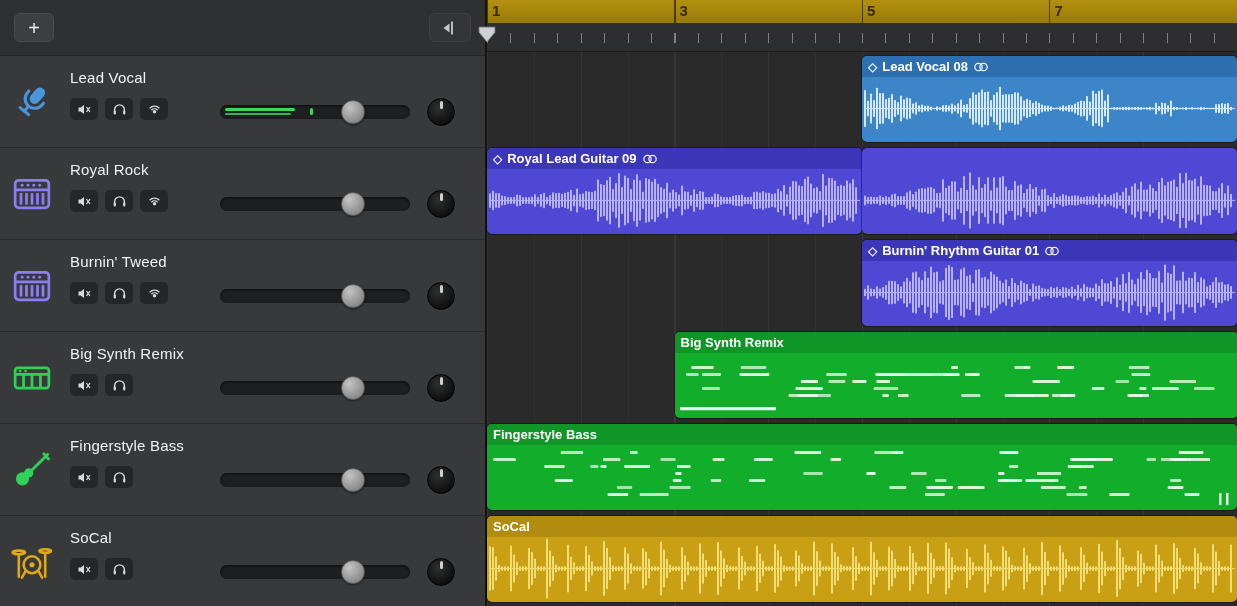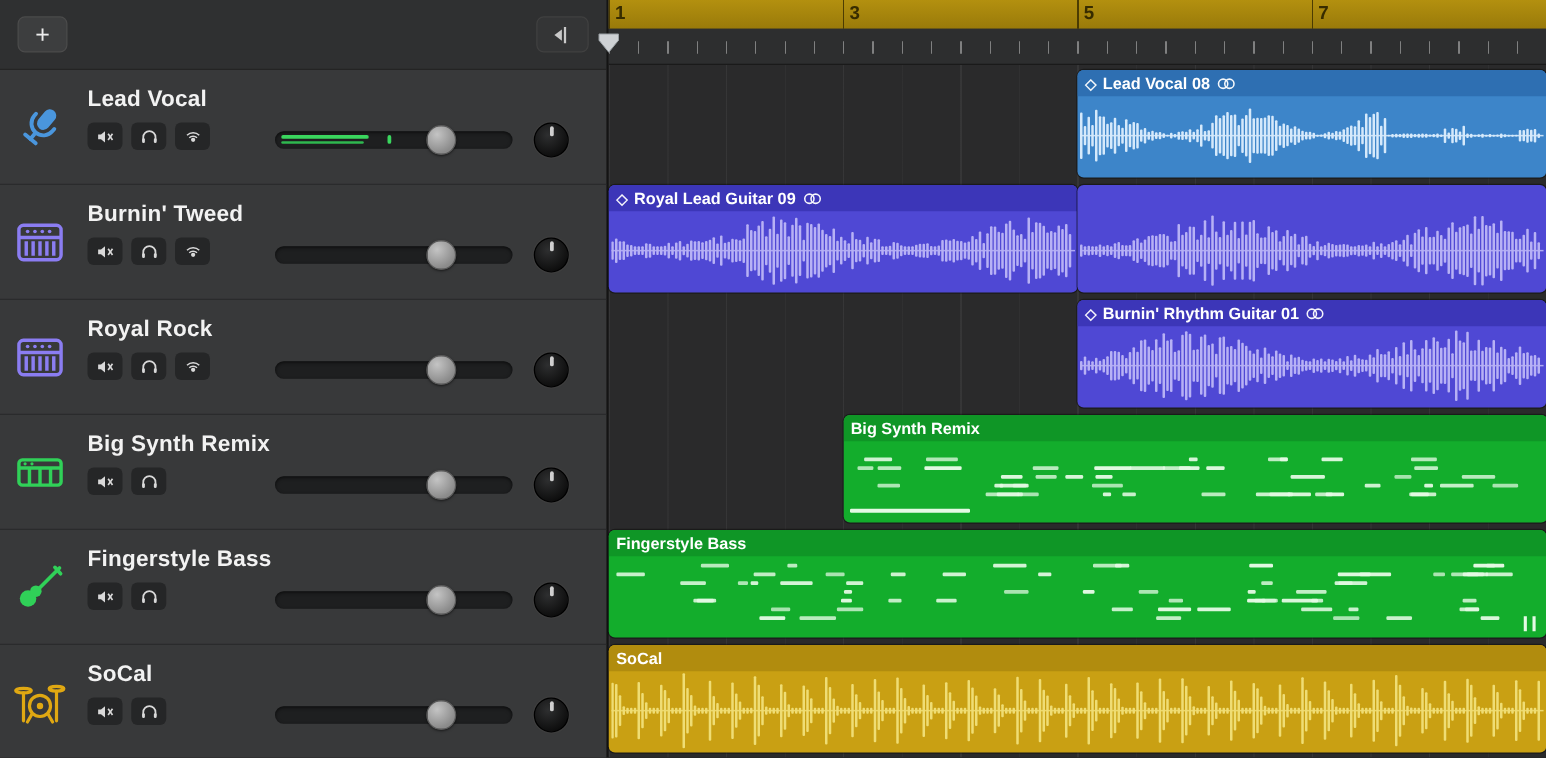--- a/index.html
+++ b/index.html
@@ -7,21 +7,21 @@
   #app{display:flex;width:1237px;height:606px;}
 
   
   #track-panel{flex:0 0 485px;background:#353637;border-right:2px solid #141414;position:relative;}
   #panel-toolbar{height:56px;background:#2f3031;border-bottom:1px solid #242424;display:flex;align-items:center;justify-content:space-between;padding:0 14px;box-sizing:border-box;}
   #add-track{width:40px;height:29px;border-radius:6px;background:#3d3e3f;border:1px solid #4b4b4b;color:#ececec;font-size:20px;line-height:26px;padding:0;cursor:pointer;font-family:inherit;}
   #catch-btn{width:42px;height:29px;border-radius:6px;background:#343536;border:1px solid #404040;padding:0;display:flex;align-items:center;justify-content:center;cursor:pointer;}
   #track-list{position:absolute;top:56px;left:0;right:0;bottom:0;}
   .track{height:92px;box-sizing:border-box;border-bottom:1px solid #2a2b2c;position:relative;background:#38393a;}
   .t-icon{position:absolute;left:10px;top:24px;width:44px;height:44px;}
-  .t-name{position:absolute;left:70px;top:13px;font-size:18px;font-weight:700;color:#f2f2f2;letter-spacing:.2px;}
+  .t-name{position:absolute;left:70px;top:13px;font-size:15px;font-weight:400;color:#f2f2f2;letter-spacing:.2px;}
   .t-buttons{position:absolute;left:70px;top:42px;display:flex;gap:7px;}
   .tbtn{width:28px;height:22px;border-radius:5px;background:#252627;border:none;display:flex;align-items:center;justify-content:center;padding:0;cursor:pointer;}
   .t-slider{position:absolute;left:220px;top:49px;width:190px;height:14px;border-radius:7px;background:#1e1f20;box-shadow:inset 0 1px 3px rgba(0,0,0,.65);}
   .thumb{position:absolute;top:-5px;width:24px;height:24px;border-radius:50%;background:radial-gradient(circle at 35% 30%,#c4c4c4,#8a8a8a 72%);border:1px solid #5a5a5a;box-shadow:0 1px 2px rgba(0,0,0,.5);box-sizing:border-box;}
   .meter{position:absolute;left:5px;top:3px;width:110px;height:8px;}
   .meter .m1,.meter .m2,.meter .mtick{position:absolute;border-radius:2px;}
   .meter .m1{left:0;top:0;width:70px;height:2.5px;}
   .meter .m2{left:0;top:4.5px;width:66px;height:2.5px;}
   .meter .mtick{left:85px;top:0;width:3px;height:7px;}
   .t-knob{position:absolute;left:427px;top:42px;width:28px;height:28px;border-radius:50%;background:radial-gradient(circle at 40% 35%,#2e2f30,#0d0d0d 75%);border:1px solid #000;box-shadow:0 0 0 1px #3e3e3e;box-sizing:border-box;}
@@ -116,21 +116,21 @@
                 <circle cx="9.8" cy="7.2" r="0.8" fill="#8b7df2" stroke="none"></circle>
                 <circle cx="13" cy="7.2" r="0.8" fill="#8b7df2" stroke="none"></circle>
                 <circle cx="16.2" cy="7.2" r="0.8" fill="#8b7df2" stroke="none"></circle>
                 <line x1="6" y1="11.5" x2="6" y2="17.8"></line>
                 <line x1="9" y1="11.5" x2="9" y2="17.8"></line>
                 <line x1="12" y1="11.5" x2="12" y2="17.8"></line>
                 <line x1="15" y1="11.5" x2="15" y2="17.8"></line>
                 <line x1="18" y1="11.5" x2="18" y2="17.8"></line>
               </g>
             </svg></div>
-    <div class="t-name">Burnin' Tweed</div>
+    <div class="t-name">Royal Rock</div>
     <div class="t-buttons">
             <button class="tbtn">
               <svg width="15" height="13" viewBox="0 0 15 13">
                 <path d="M1.5 4.6 h2.3 L7 2 v9 L3.8 8.4 H1.5 z" fill="#d9d9d9"></path>
                 <line x1="9.5" y1="4" x2="13" y2="9" stroke="#d9d9d9" stroke-width="1.3"></line>
                 <line x1="13" y1="4" x2="9.5" y2="9" stroke="#d9d9d9" stroke-width="1.3"></line>
               </svg>
             </button>
             <button class="tbtn">
               <svg width="15" height="13" viewBox="0 0 15 13">
@@ -165,21 +165,21 @@
                 <circle cx="9.8" cy="7.2" r="0.8" fill="#8b7df2" stroke="none"></circle>
                 <circle cx="13" cy="7.2" r="0.8" fill="#8b7df2" stroke="none"></circle>
                 <circle cx="16.2" cy="7.2" r="0.8" fill="#8b7df2" stroke="none"></circle>
                 <line x1="6" y1="11.5" x2="6" y2="17.8"></line>
                 <line x1="9" y1="11.5" x2="9" y2="17.8"></line>
                 <line x1="12" y1="11.5" x2="12" y2="17.8"></line>
                 <line x1="15" y1="11.5" x2="15" y2="17.8"></line>
                 <line x1="18" y1="11.5" x2="18" y2="17.8"></line>
               </g>
             </svg></div>
-    <div class="t-name">Royal Rock</div>
+    <div class="t-name">Burnin' Tweed</div>
     <div class="t-buttons">
             <button class="tbtn">
               <svg width="15" height="13" viewBox="0 0 15 13">
                 <path d="M1.5 4.6 h2.3 L7 2 v9 L3.8 8.4 H1.5 z" fill="#d9d9d9"></path>
                 <line x1="9.5" y1="4" x2="13" y2="9" stroke="#d9d9d9" stroke-width="1.3"></line>
                 <line x1="13" y1="4" x2="9.5" y2="9" stroke="#d9d9d9" stroke-width="1.3"></line>
               </svg>
             </button>
             <button class="tbtn">
               <svg width="15" height="13" viewBox="0 0 15 13">

